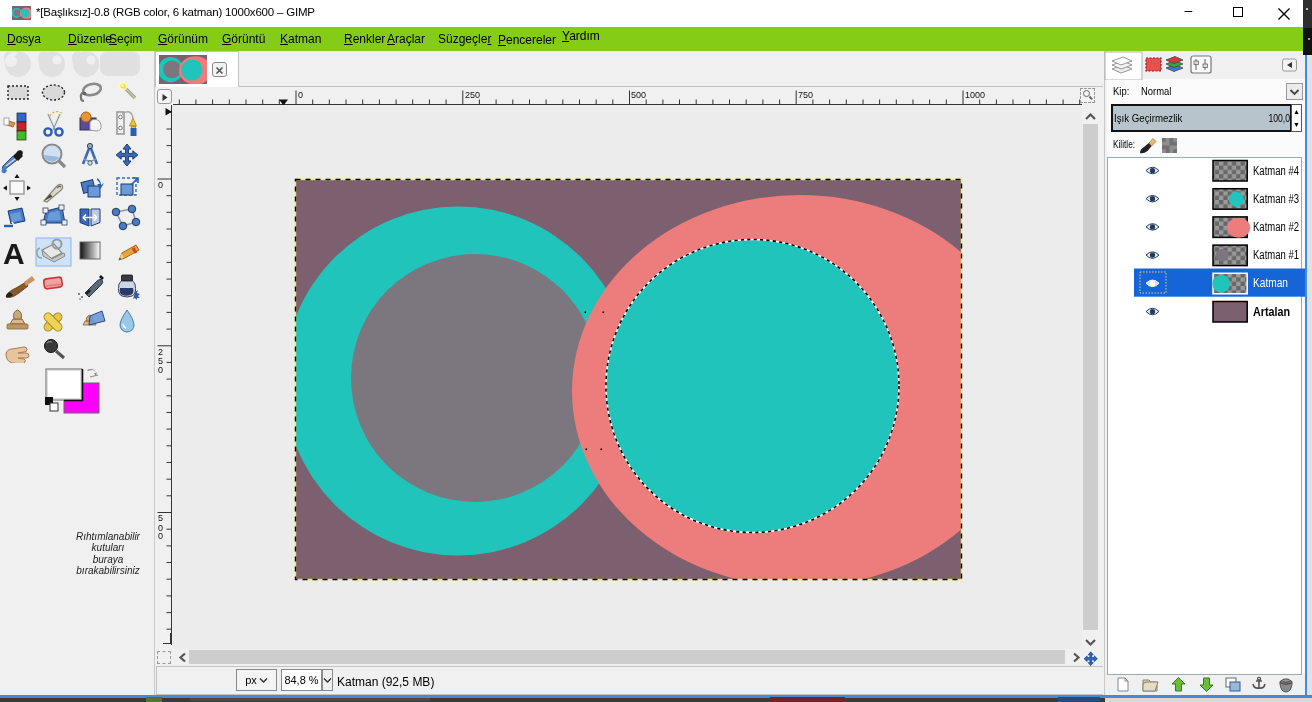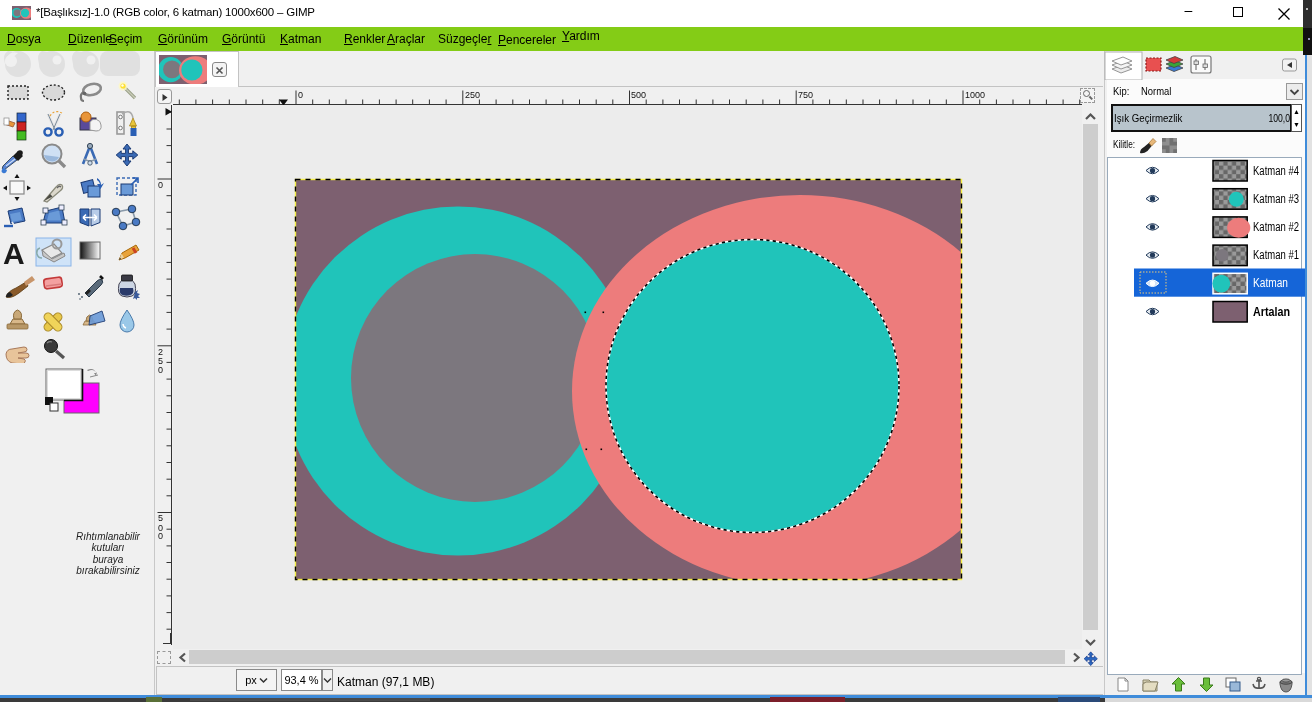--- a/index.html
+++ b/index.html
@@ -8,21 +8,21 @@
 <body>
 
 <div class="abs" style="left:0;top:0;width:1305px;height:27px;background:#fff"></div>
 <div class="abs" id="titleicon" style="left:12px;top:6px;width:19px;height:14px"><svg width="19" height="14">
 <rect width="19" height="14" fill="#7d6070"></rect>
 <circle cx="4.6" cy="6.9" r="5" fill="#20c4ba"></circle>
 <circle cx="5.1" cy="6.8" r="3.5" fill="#7c777e"></circle>
 <ellipse cx="14.4" cy="7.2" rx="6.4" ry="5.6" fill="#ed7c7c"></ellipse>
 <circle cx="13" cy="7" r="4.2" fill="#20c4ba"></circle>
 </svg></div>
-<div class="abs" style="left:36px;top:6px;font-size:11.5px;letter-spacing:-0.2px;color:#000">*[Başlıksız]-1.0 (RGB color, 6 katman) 1000x600 – GIMP</div>
+<div class="abs" style="left:36px;top:6px;font-size:11.5px;letter-spacing:-0.2px;color:#000">*[Başlıksız]-0.8 (RGB color, 6 katman) 1000x600 – GIMP</div>
 <div class="abs" style="left:1180px;top:3px;width:17px;height:17px;color:#000;font-size:14px;text-align:center;line-height:15px">–</div>
 <div class="abs" style="left:1233px;top:7px;width:10px;height:10px;border:1.3px solid #000"></div>
 <div class="abs" style="left:1278px;top:6px;width:12px;height:12px"><svg width="12" height="12">
       <path d="M0.5,0.5 l11,11 M11.5,0.5 l-11,11" stroke="#000" stroke-width="1.3"></path>
     </svg></div>
 
 <div class="abs" style="left:0;top:27px;width:1305px;height:24px;background:#84cc16;font-size:12px;color:#000">
 <span class="abs" style="left:7px;top:5px"><u>D</u>osya</span>
 <span class="abs" style="left:68px;top:5px"><u>D</u>üzenle</span>
 <span class="abs" style="left:109px;top:5px"><u>S</u>eçim</span>
@@ -307,25 +307,25 @@
       <path d="M5,3.5 l4.5,4 -4.5,4" fill="none" stroke="#555" stroke-width="2.2"></path>
     </svg></div>
 <div class="abs" id="navcross" style="left:1083px;top:651px;width:15px;height:15px"><svg width="18" height="18" style="transform:scale(0.86);transform-origin:0 0">
 <path d="M9,1 l3,3.5 h-2 v3.2 h3.2 v-2 l3.5,3.3 -3.5,3.3 v-2 h-3.2 v3.2 h2 l-3,3.5 -3,-3.5 h2 v-3.2 h-3.2 v2 l-3.5,-3.3 3.5,-3.3 v2 h3.2 v-3.2 h-2 z" fill="#2a6ac4" stroke="#14388a" stroke-width="0.8"></path>
 </svg></div>
 
 <div class="abs" style="left:156px;top:666px;width:947px;height:29px;background:#f0f0f0;border:1px solid #c3c3c3;border-right:none"></div>
 <div class="abs" style="left:236px;top:669px;width:41px;height:22px;background:#f4f4f4;border:1px solid #8a8a8a;font-size:11px;color:#000;text-align:center;line-height:20px">px<svg width="9" height="8" style="margin-left:2px">
       <path d="M1,2.5 l3.5,3.5 3.5,-3.5" fill="none" stroke="#333" stroke-width="1.5"></path>
     </svg></div>
-<div class="abs" style="left:281px;top:669px;width:41px;height:22px;background:#fff;border:1px solid #8a8a8a;font-size:11px;color:#000;text-align:center;line-height:20px">93,4 %</div>
+<div class="abs" style="left:281px;top:669px;width:41px;height:22px;background:#fff;border:1px solid #8a8a8a;font-size:11px;color:#000;text-align:center;line-height:20px">84,8 %</div>
 <div class="abs" style="left:322px;top:669px;width:11px;height:22px;background:#f0f0f0;border:1px solid #8a8a8a"><svg width="9" height="20">
       <path d="M1,8.5 l3.5,3.5 3.5,-3.5" fill="none" stroke="#333" stroke-width="1.4"></path>
     </svg></div>
-<div class="abs" style="left:337px;top:675px;font-size:12px;color:#000">Katman (97,1 MB)</div>
+<div class="abs" style="left:337px;top:675px;font-size:12px;color:#000">Katman (92,5 MB)</div>
 
 <div class="abs" style="left:1104px;top:51px;width:201px;height:646px;background:#f0f0f0;border-left:1px solid #c8c8c8"></div>
 <div class="abs" style="left:1107px;top:79px;width:198px;height:594px;background:#fbfbfb"></div>
 <div class="abs" id="paneltabs" style="left:1104px;top:51px;width:201px;height:29px"><svg width="201" height="29">
 <rect x="1" y="1" width="37" height="28" fill="#fff" stroke="#b0b0b0" stroke-width="1"></rect>
 <g stroke="#8a8a8a" stroke-width="0.9">
 <path d="M8,18 l11,-4 9,4 -11,4 z" fill="#ececec"></path>
 <path d="M8,14 l11,-4 9,4 -11,4 z" fill="#f4f4f4"></path>
 <path d="M8,10 l11,-4 9,4 -11,4 z" fill="#fdfdfd"></path>
 </g>

